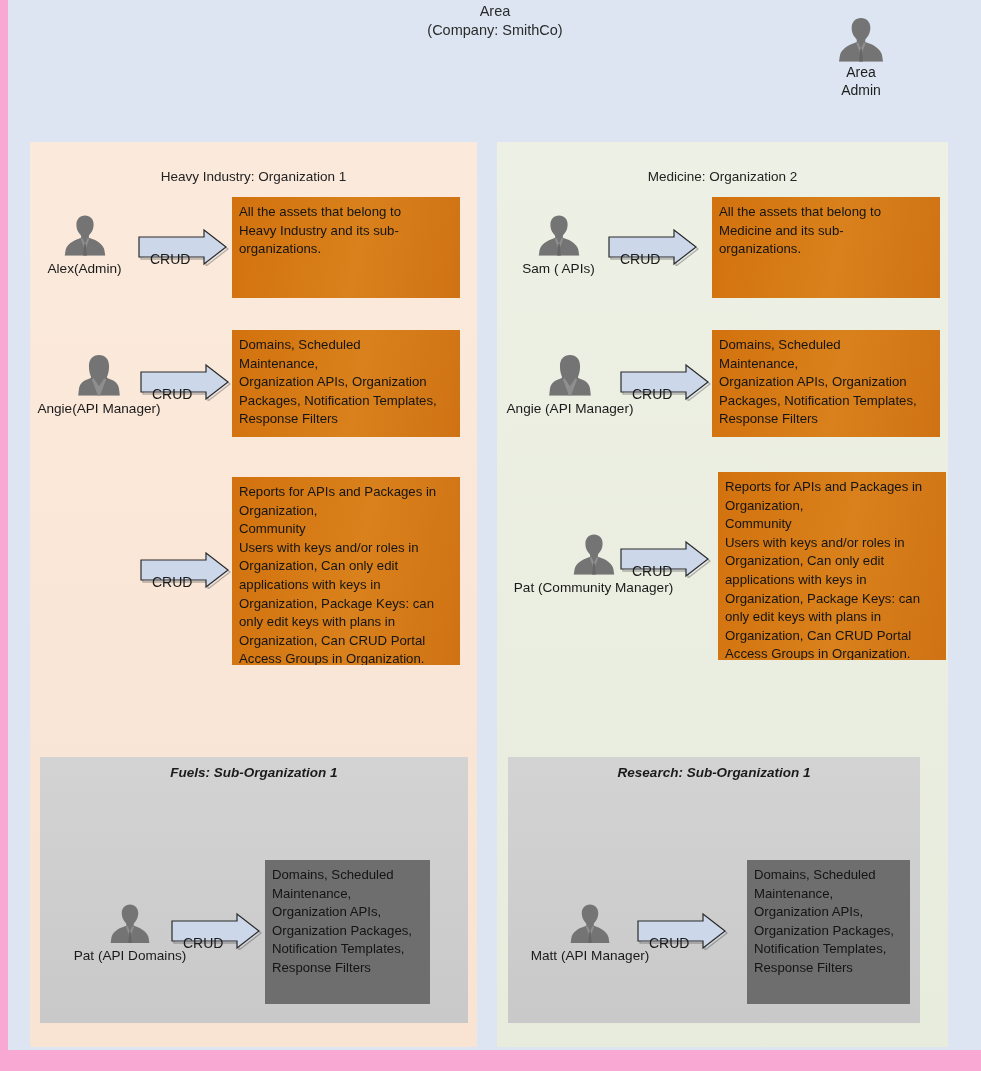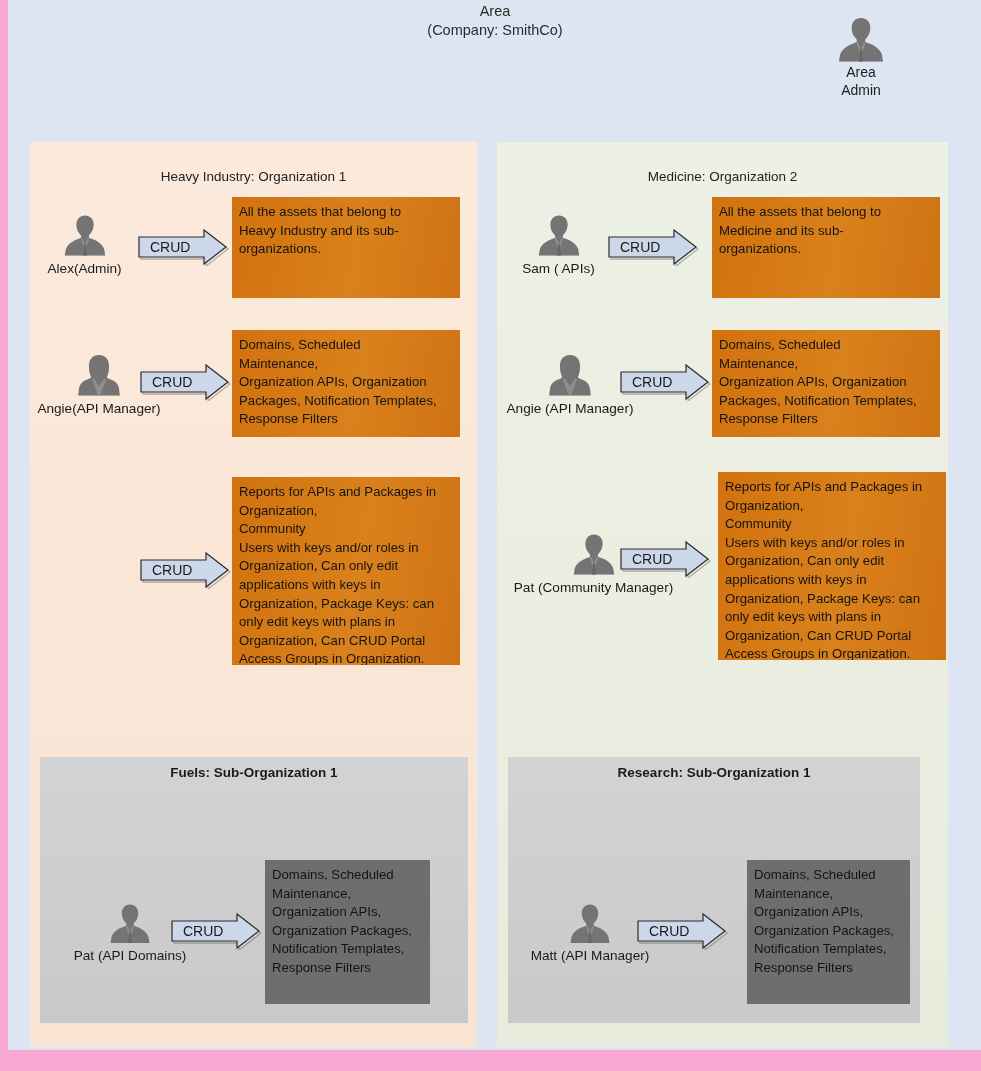--- a/index.html
+++ b/index.html
@@ -87,20 +87,21 @@
     font-size: 13.5px;
     color: #222;
     margin-top: 20px;
   }
 
   
   .suborg-panel {
     position: absolute;
     box-sizing: border-box;
     background: linear-gradient(180deg, #d3d3d3 0%, #c9c9c9 100%);
+    font-style: italic;
   }
   .suborg-title {
     position: absolute;
     top: 8px;
     left: 0;
     width: 100%;
     text-align: center;
     font-size: 13.5px;
     font-weight: bold;
     color: #1b1b1b;
@@ -124,21 +125,21 @@
     background: #6e6e6e;
   }
 
   
   .crud {
     position: absolute;
   }
   .crud .lbl {
     position: absolute;
     left: 0;
-    top: 0;
+    top: 12px;
     width: 100%;
     height: 100%;
     display: flex;
     align-items: center;
     justify-content: flex-start;
     padding-left: 13px;
     box-sizing: border-box;
     font-size: 14px;
     color: #1a1a1a;
     pointer-events: none;

